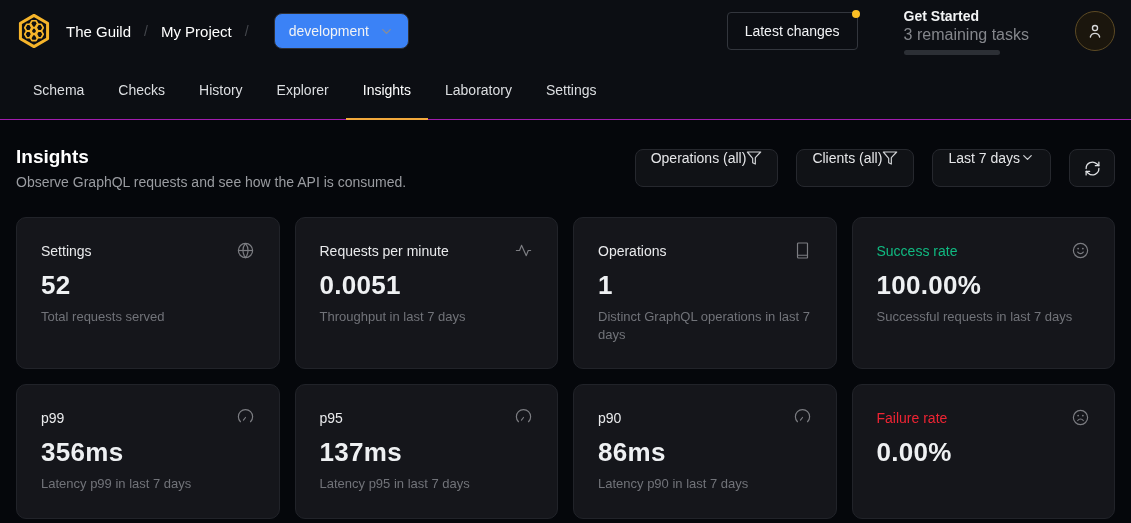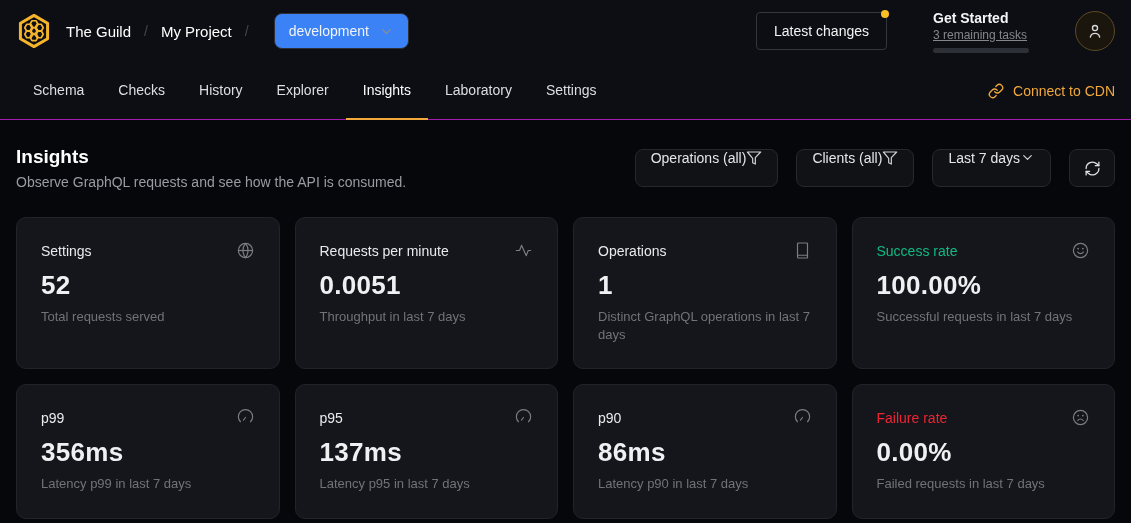--- a/index.html
+++ b/index.html
@@ -45,21 +45,21 @@
     position:relative;background:transparent;border:1px solid #33363d;border-radius:4px;
     padding:10px 17px;font-size:14px;color:#f2f3f5;cursor:pointer;
     font-family:inherit;
   }
   .latest-dot{
     position:absolute;top:-3px;right:-3px;width:8px;height:8px;border-radius:50%;
     background:var(--progress);
   }
   .get-started{display:flex;flex-direction:column;min-width:96px;}
   .gs-title{font-size:14px;font-weight:700;color:#f4f5f6;}
-  .gs-sub{font-size:12px;color:#84868b;margin-top:2px;text-decoration:underline;}
+  .gs-sub{font-size:16px;color:#84868b;margin-top:2px;}
   .gs-bar{margin-top:6px;height:5px;width:96px;border-radius:3px;background:#2c2f35;overflow:hidden;}
   .gs-fill{height:100%;background:var(--progress);border-radius:3px;}
   .avatar{
     width:40px;height:40px;border-radius:50%;background:#1b160d;
     border:1.5px solid #5c4a24;display:flex;align-items:center;justify-content:center;
     color:#d7d8da;cursor:pointer;
   }
 
   
   .tabbar{
@@ -176,29 +176,20 @@
 
 <div class="tabbar">
   <div class="tab">Schema</div>
   <div class="tab">Checks</div>
   <div class="tab">History</div>
   <div class="tab">Explorer</div>
   <div class="tab active">Insights</div>
   <div class="tab">Laboratory</div>
   <div class="tab">Settings</div>
 
-  <div class="cdn-link">
-    <span>
-      <svg viewBox="0 0 24 24" width="16" height="16" fill="none" stroke="currentColor" stroke-width="2" stroke-linecap="round" stroke-linejoin="round">
-        <path d="M10 13a5 5 0 0 0 7.54.54l3-3a5 5 0 0 0-7.07-7.07l-1.72 1.71"></path>
-        <path d="M14 11a5 5 0 0 0-7.54-.54l-3 3a5 5 0 0 0 7.07 7.07l1.71-1.71"></path>
-      </svg>
-    </span>
-    <span>Connect to CDN</span>
-  </div>
 </div>
 
 <div class="section-head">
   <div>
     <div class="page-title">Insights</div>
     <div class="page-sub">Observe GraphQL requests and see how the API is consumed.</div>
   </div>
 
   <div class="filters">
     <button class="filter-btn">
@@ -344,16 +335,15 @@
       <span class="card-title danger">Failure rate</span>
       <span class="card-icon">
         <svg viewBox="0 0 24 24" width="19" height="19" fill="none" stroke="currentColor" stroke-width="1.5" stroke-linecap="round" stroke-linejoin="round">
             <circle cx="12" cy="12" r="9"></circle>
             <path d="M8.5 15.8c.9-1.2 2.1-1.9 3.5-1.9s2.6.7 3.5 1.9"></path>
             <path d="M9 9.5h.01M15 9.5h.01" stroke-width="2.2"></path>
           </svg>
       </span>
     </div>
     <div class="card-value">0.00%</div>
-    <div class="card-desc">Failed requests in last 7 days</div>
   </div>
 
 </div>
 
 </body></html>

